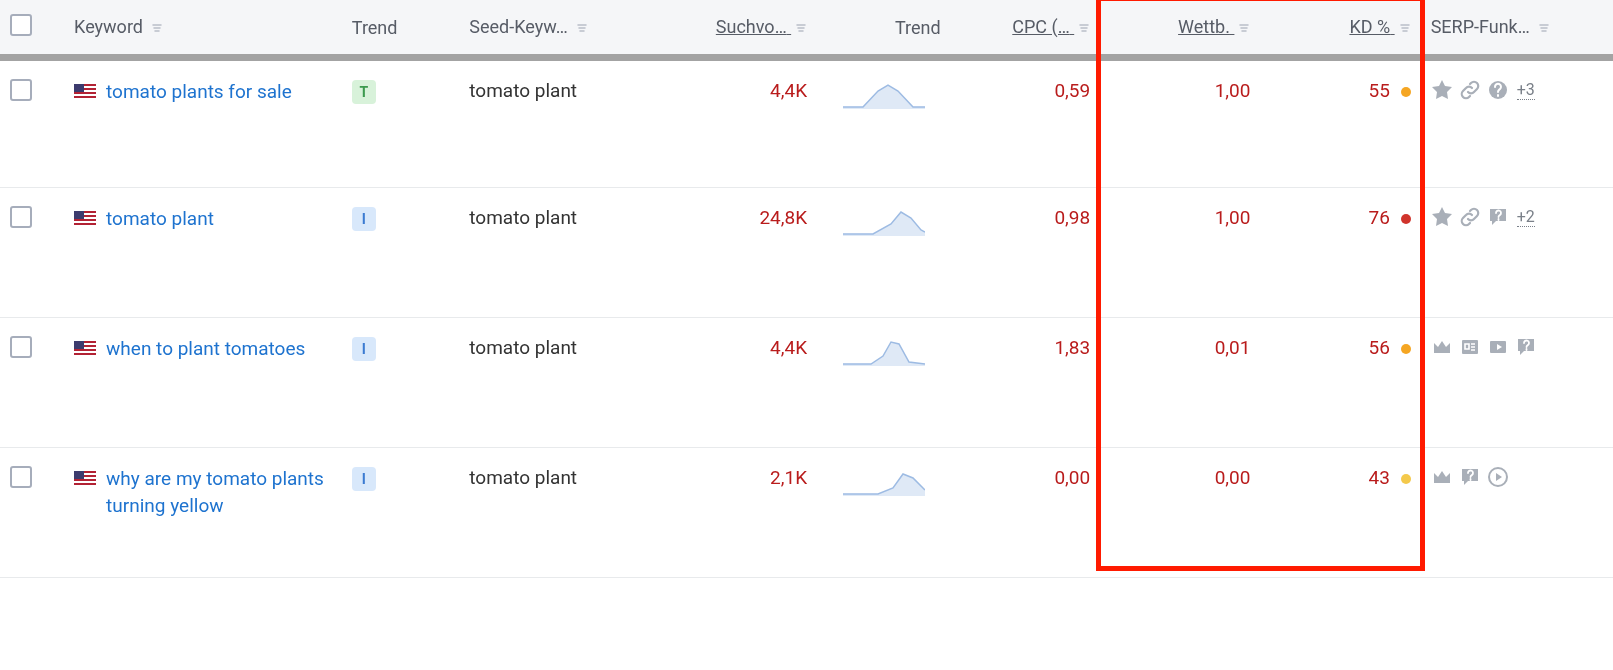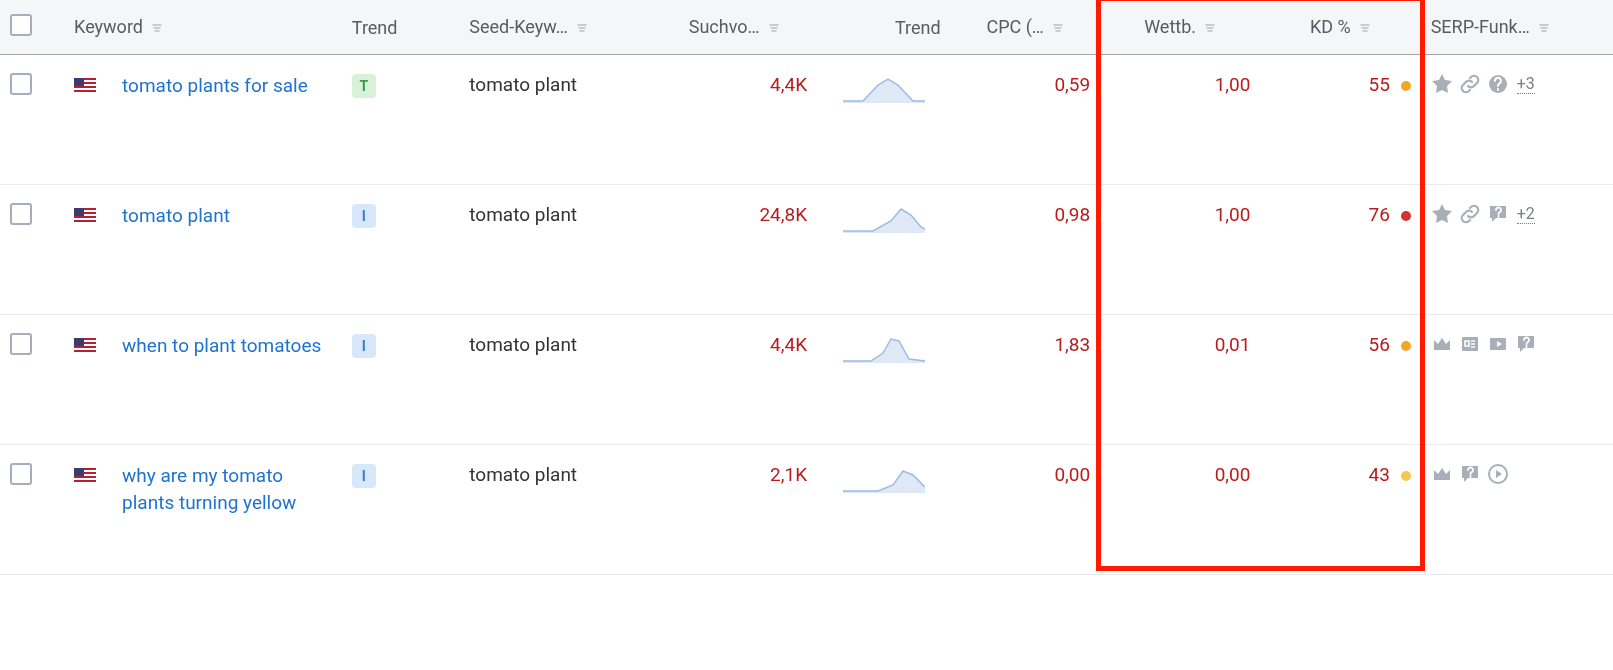--- a/index.html
+++ b/index.html
@@ -10,21 +10,21 @@
     color: #333;
     background: #fff;
   }
   table {
     width: 100%;
     border-collapse: collapse;
     table-layout: fixed;
   }
   thead th {
     background: #f5f6f8;
-    border-bottom: 1px solid #a3a3a3;
+    border-bottom: 7px solid #a3a3a3;
     padding: 14px 10px;
     text-align: left;
     font-weight: 400;
     color: #575c66;
     font-size: 18px;
     white-space: nowrap;
     overflow: hidden;
     text-overflow: ellipsis;
   }
   tbody td {
@@ -51,21 +51,21 @@
   .flag-us {
     display: inline-block;
     width: 22px; height: 15px;
     vertical-align: top;
     margin-top: 5px;
     flex-shrink: 0;
     background:
       linear-gradient(#3c3b6e,#3c3b6e) 0 0/10px 8px no-repeat,
       repeating-linear-gradient(#b22234 0 2px, #fff 2px 4px);
   }
-  .kw-cell { display: flex; gap: 26px; }
+  .kw-cell { display: flex; gap: 10px; }
   .kw-link {
     color: #1e73cf;
     text-decoration: none;
     line-height: 1.4;
   }
   .intent-badge {
     display: inline-block;
     width: 24px; height: 24px;
     border-radius: 4px;
     text-align: center;
@@ -109,21 +109,21 @@
   col.c-chk   { width: 60px; }
   col.c-kw    { width: 260px; }
   col.c-int   { width: 110px; }
   col.c-seed  { width: 180px; }
   col.c-vol   { width: 155px; }
   col.c-trend { width: 125px; }
   col.c-cpc   { width: 140px; }
   col.c-wettb { width: 150px; }
   col.c-kd    { width: 150px; }
   col.c-serp  { width: 180px; }
-  .th-right { text-align: center; }
+  .th-right { text-align: right; text-decoration: underline; }
   .th-center { text-align: right; }
 </style>
 </head>
 <body>
 
 <div class="table-wrap">
 
 <table>
   <colgroup>
     <col class="c-chk">

